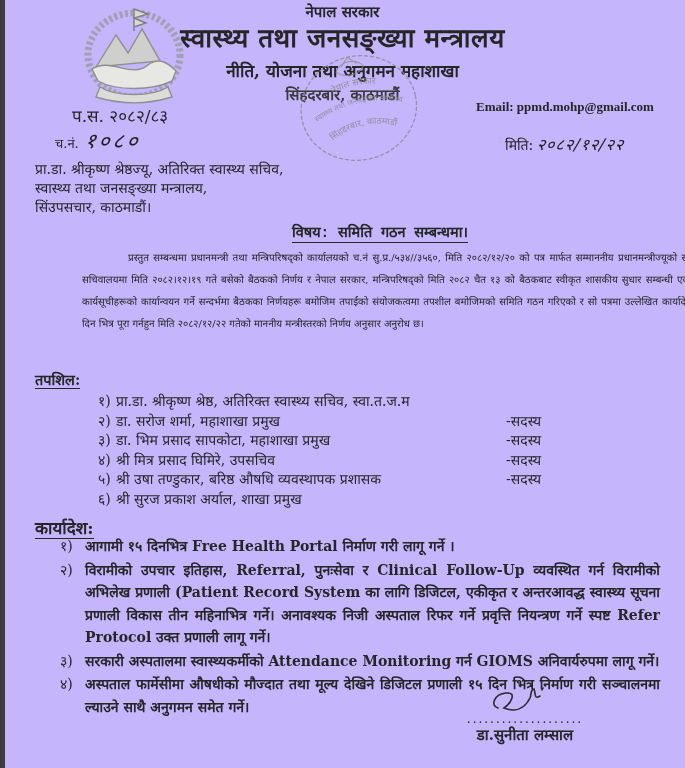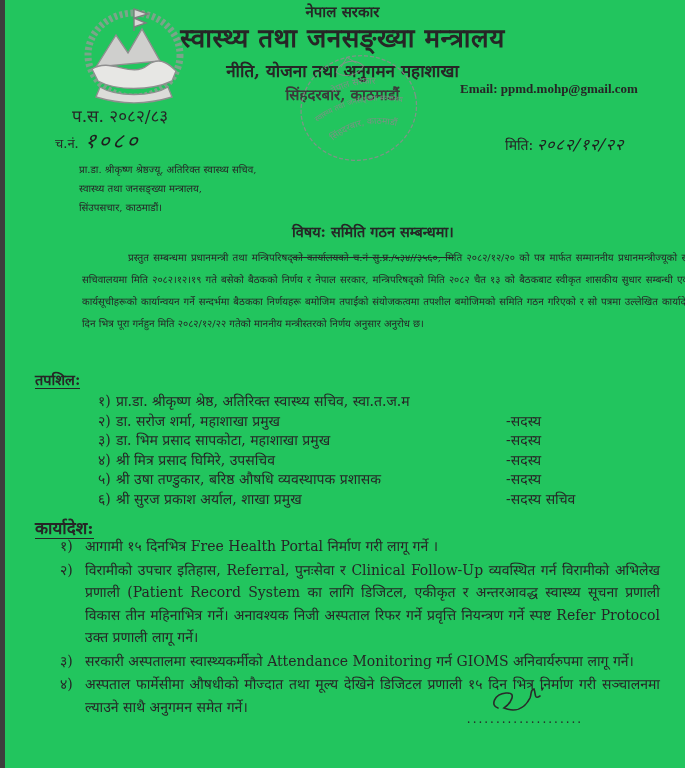--- a/index.html
+++ b/index.html
@@ -1,64 +1,64 @@
 <!DOCTYPE html>
 <html><head>
 <meta charset="utf-8">
 <style>
   html,body{margin:0;padding:0;background:#e8e8e6;}
   .page{
     position:relative;
     width:685px;height:768px;
-    background:#22c55e;
+    background:#c4b5fd;
     font-family:"DejaVu Serif","Liberation Serif",serif;
     color:#262626;
     overflow:hidden;
     box-shadow:0 0 6px rgba(0,0,0,.3);
   }
   .left-strip{position:absolute;left:0;top:0;width:5px;height:768px;background:#3d3d3d;}
   .abs{position:absolute;}
   .center{text-align:center;}
   
   .gov-name{left:0;right:0;top:1px;font-size:15px;font-weight:bold;}
   .ministry-name{left:0;right:0;top:19px;font-size:26px;font-weight:bold;letter-spacing:.5px;}
   .division-name{left:0;right:0;top:59px;font-size:17px;font-weight:bold;text-align:center;}
   .hq-line{left:0;right:0;top:84px;font-size:15px;font-weight:bold;color:#3a3a3a;}
   .emblem{left:76px;top:5px;width:116px;height:102px;}
   .stamp{left:293px;top:50px;width:132px;height:118px;transform:rotate(-13deg);opacity:.85;}
   
   .ref-block{left:72px;top:108px;font-size:17px;line-height:17px;}
   .dispatch-row{left:55px;top:126px;font-size:13px;}
   .hw{font-family:"DejaVu Sans","Liberation Sans",sans-serif;font-style:italic;color:#1e1e1e;}
   .dispatch-num{display:inline-block;font-size:21px;transform:skewX(-6deg);letter-spacing:3px;margin-left:6px;}
-  .email-block{left:460px;top:80px;width:210px;text-align:left;font-size:13px;font-weight:bold;line-height:17px;font-family:"Liberation Serif",serif;}
+  .email-block{left:460px;top:98px;width:210px;text-align:center;font-size:13px;font-weight:bold;line-height:17px;font-family:"Liberation Serif",serif;}
   .date-row{left:505px;top:133px;font-size:14px;}
   .date-val{display:inline-block;font-size:16px;transform:skewX(-5deg);letter-spacing:1px;margin-left:4px;}
   
-  .recipient{left:35px;top:160px;font-size:10px;line-height:19px;margin-left:44px;}
+  .recipient{left:35px;top:160px;font-size:14px;line-height:19px;}
   
   .subject{left:292px;top:221px;font-size:14.5px;font-weight:bold;}
-  .subject span{border-bottom:1.5px solid #262626;padding-bottom:17px;}
+  .subject span{border-bottom:1.5px solid #262626;padding-bottom:1px;font-family:Liberation Mono, monospace;}
   
   .body-par{left:35px;width:625px;top:247px;font-size:10px;line-height:22px;text-align:justify;text-indent:46px;margin-left:47px;}
   .details-heading{left:35px;top:369px;font-size:14.5px;font-weight:bold;}
   .details-heading span{border-bottom:1.5px solid #262626;}
   
   .committee{left:98px;top:392px;width:560px;font-size:14px;}
   .committee-row{display:flex;line-height:19.5px;}
   .c-num{width:18px;flex:0 0 18px;}
   .c-name{flex:0 0 390px;width:390px;}
   .c-role{flex:1;}
   
   .mandate-heading{left:35px;top:516px;font-size:17px;font-weight:bold;}
   .mandate-heading span{border-bottom:1.5px solid #262626;}
   .mandate{left:60px;top:535px;width:600px;font-size:14px;}
   .mandate-item{display:flex;line-height:22.5px;margin-bottom:1px;}
   .m-num{flex:0 0 25px;width:25px;}
-  .m-text{flex:1;text-align:justify;}
+  .m-text{flex:1;text-align:justify;font-weight:bold;}
   
   .sig-block{left:455px;top:686px;width:140px;text-align:center;}
   .sig-scribble{display:block;margin:0 auto;}
   .sig-dots{font-size:12px;letter-spacing:2px;color:#2a2a2a;line-height:6px;}
   .sig-name{font-size:15px;font-weight:bold;margin-top:2px;}
   .sig-title{font-size:14px;font-weight:bold;margin-top:1px;}
 </style>
 </head>
 <body>
 
@@ -147,21 +147,20 @@
       <span class="c-role">-सदस्य</span>
     </div>
     <div class="committee-row">
       <span class="c-num">५)</span>
       <span class="c-name">श्री उषा तण्डुकार, बरिष्ठ औषधि व्यवस्थापक प्रशासक</span>
       <span class="c-role">-सदस्य</span>
     </div>
     <div class="committee-row">
       <span class="c-num">६)</span>
       <span class="c-name">श्री सुरज प्रकाश अर्याल, शाखा प्रमुख</span>
-      <span class="c-role">-सदस्य सचिव</span>
     </div>
   </div>
 
   <div class="abs mandate-heading"><span>कार्यादेश:</span></div>
 
   <div class="abs mandate">
     <div class="mandate-item">
       <span class="m-num">१)</span>
       <span class="m-text">आगामी १५ दिनभित्र Free Health Portal निर्माण गरी लागू गर्ने ।</span>
     </div>
@@ -177,14 +176,15 @@
       <span class="m-num">४)</span>
       <span class="m-text">अस्पताल फार्मेसीमा औषधीको मौज्दात तथा मूल्य देखिने डिजिटल प्रणाली १५ दिन भित्र निर्माण गरी सञ्चालनमा ल्याउने साथै अनुगमन समेत गर्ने।</span>
     </div>
   </div>
 
   <div class="abs sig-block">
     <svg class="sig-scribble" width="90" height="30" viewBox="0 0 90 30">
       <path d="M18,22 C10,20 14,8 26,7 C38,6 30,18 24,22 C34,26 44,24 50,12 C52,7 50,4 54,3 C56,8 54,14 60,10 M62,4 L63,2" fill="none" stroke="#2a2a2a" stroke-width="1.6" stroke-linecap="round"></path>
     </svg>
     <div class="sig-dots">....................</div>
+    <div class="sig-name">डा.सुनीता लम्साल</div>
   </div>
 </div>
 
 </body></html>

